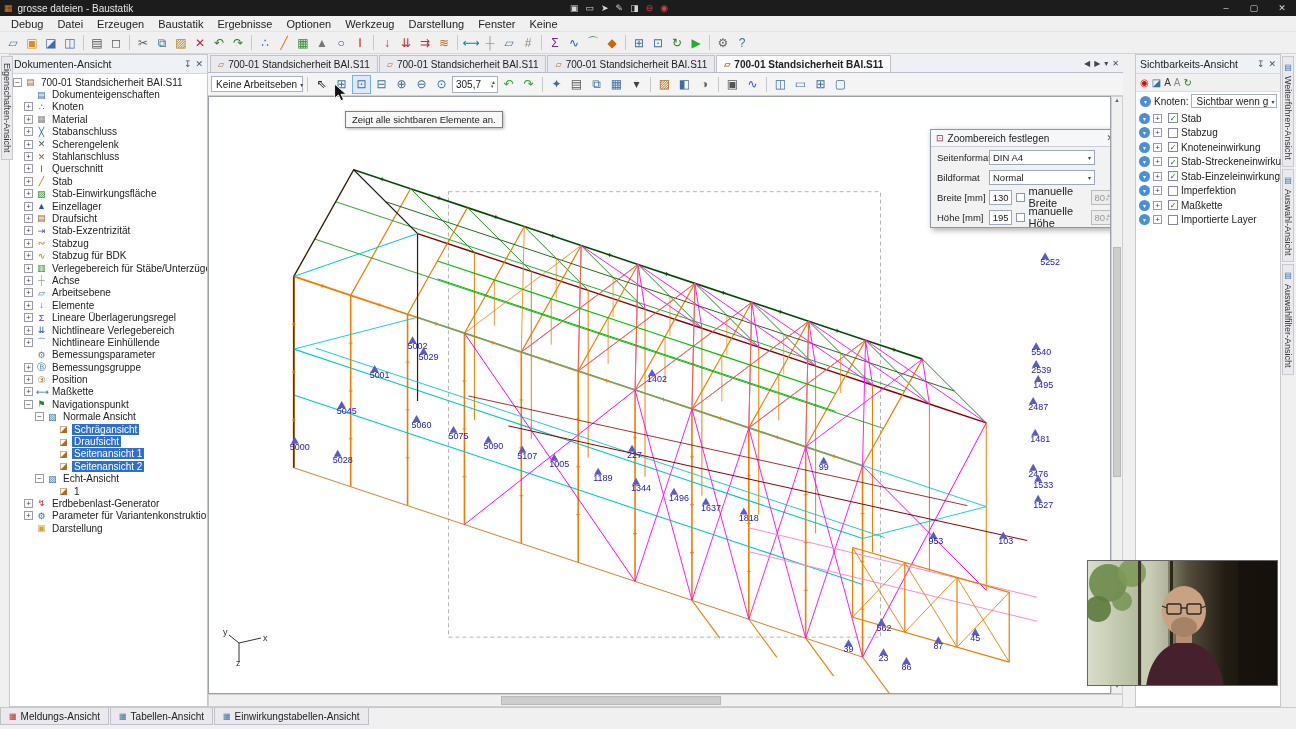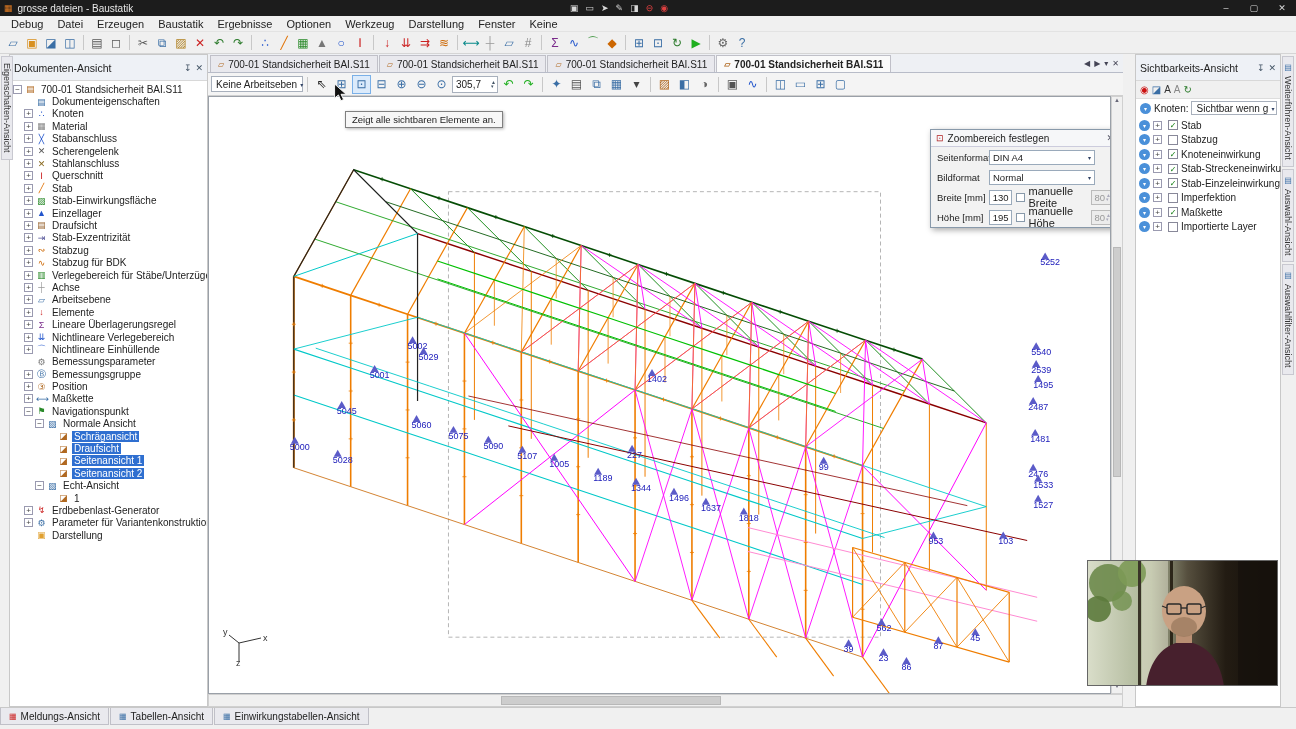--- a/index.html
+++ b/index.html
@@ -28,21 +28,21 @@
 
 .workspace{position:absolute;top:54px;left:0;right:0;bottom:22px;display:flex}
 .vstrip{width:9px;background:#f0f0f0;position:relative;flex:none}
 .vstrip.right{width:15px}
 .vtab{writing-mode:vertical-rl;font-size:9px;color:#333;background:#e9e9ee;border:1px solid #c8c8d0;padding:6px 0;margin:2px 1px;display:flex;align-items:center;gap:4px;white-space:nowrap}
 .vtab .vicon-glyph{font-size:8px;color:#3a6ea5}
 
 
 .left-panel{width:199px;background:#f0f0f0;border:1px solid #c8c8c8;display:flex;flex-direction:column;flex:none}
 .right-panel{width:146px;background:#f0f0f0;border:1px solid #c8c8c8;display:flex;flex-direction:column;flex:none}
-.panel-header{height:26px;display:flex;align-items:center;padding:0 4px;border-bottom:1px solid #d8d8d8;font-size:10.5px;background:#eef1f6;flex:none}
+.panel-header{height:19px;display:flex;align-items:center;padding:0 4px;border-bottom:1px solid #d8d8d8;font-size:10.5px;background:#eef1f6;flex:none}
 .ph-icons{margin-left:auto;display:flex;gap:4px;color:#456;font-size:9px}
 .tree{flex:1;background:#fff;overflow:hidden;padding-top:2px}
 .trow{display:flex;align-items:center;height:12.4px;font-size:10px;white-space:nowrap}
 .exp{width:9px;height:9px;border:1px solid #9a9ab0;color:#444;font-size:8px;line-height:7px;text-align:center;margin-right:3px;background:#fff;flex:none}
 .exp.noexp{border:none;background:transparent}
 .ticon{width:11px;margin-right:3px;font-size:9px;text-align:center;flex:none}
 .tlabel{padding:0 2px}
 .tlabel.sel{background:#2f6fd0;color:#fff}
 
 

